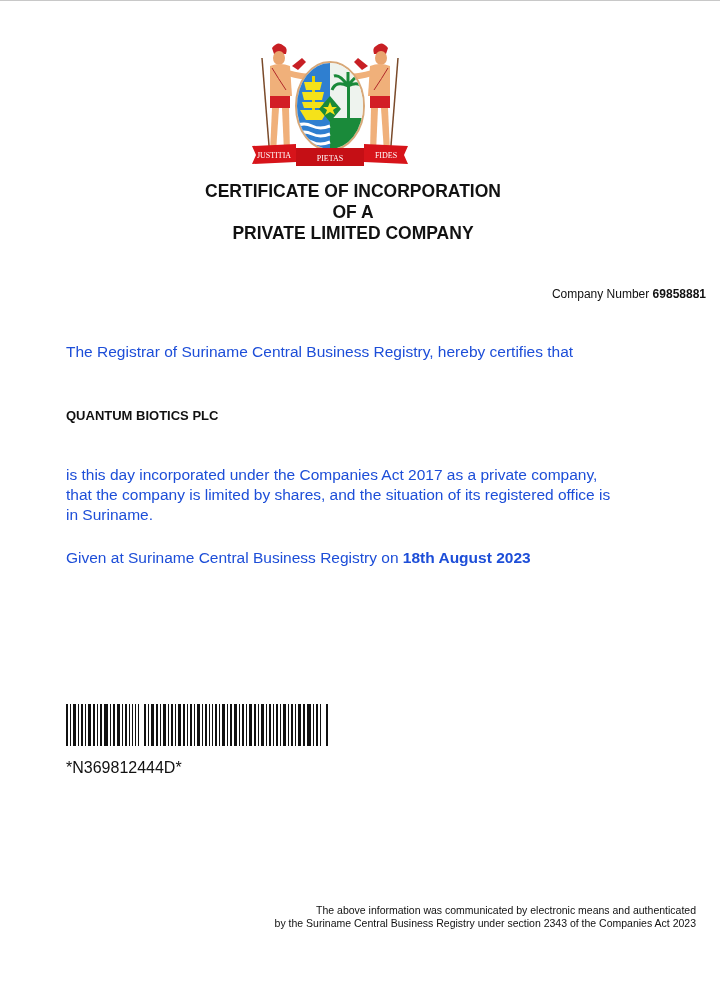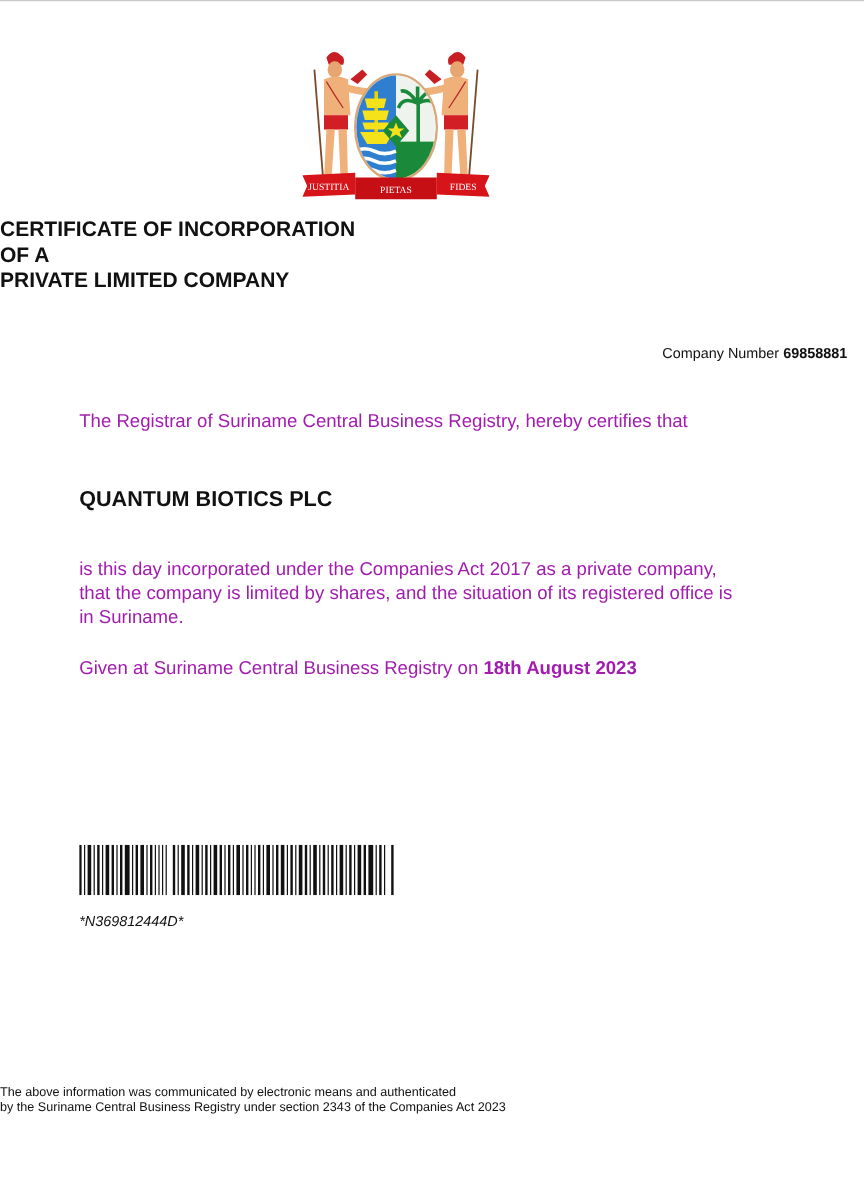--- a/index.html
+++ b/index.html
@@ -28,70 +28,70 @@
     }
     .coat-of-arms {
       position: absolute;
       left: 252px; top: 40px;
       width: 156px; height: 128px;
     }
     .title-block {
       position: absolute;
       left: 0; top: 181px;
       width: 706px;
+      text-align: center;
       font-weight: bold;
       font-size: 17.5px;
       line-height: 21px;
       color: #111;
     }
     .company-number {
       position: absolute;
       left: 0; top: 286px;
       width: 706px;
       text-align: right;
       font-size: 12px;
       line-height: 16px;
     }
     .company-number .num { font-weight: bold; }
     .para {
       position: absolute;
       left: 66px;
       font-size: 15.5px;
       line-height: 20px;
-      color: #a21caf;
+      color: #1d4ed8;
     }
     .registrar-line { top: 342px; }
     .company-name {
       position: absolute;
       left: 66px; top: 404px;
-      font-size: 18px;
+      font-size: 13px;
       font-weight: bold;
       line-height: 24px;
       color: #111;
     }
     .incorporation-text { top: 465px; width: 560px; }
     .given-line { top: 548px; }
     .given-line .date { font-weight: bold; }
     .barcode {
       position: absolute;
       left: 66px; top: 704px;
       width: 263px; height: 42px;
     }
     .barcode-text {
       position: absolute;
       left: 66px; top: 760px;
-      font-size: 12px;
+      font-size: 16px;
       line-height: 16px;
-      font-style: italic;
     }
     .footer-note {
       position: absolute;
       left: 0; top: 904px;
       width: 696px;
-      text-align: left;
+      text-align: right;
       font-size: 10.5px;
       line-height: 13px;
       color: #111;
     }
   </style>
 </head>
 <body>
 
 <div class="top-rule"></div>
 

